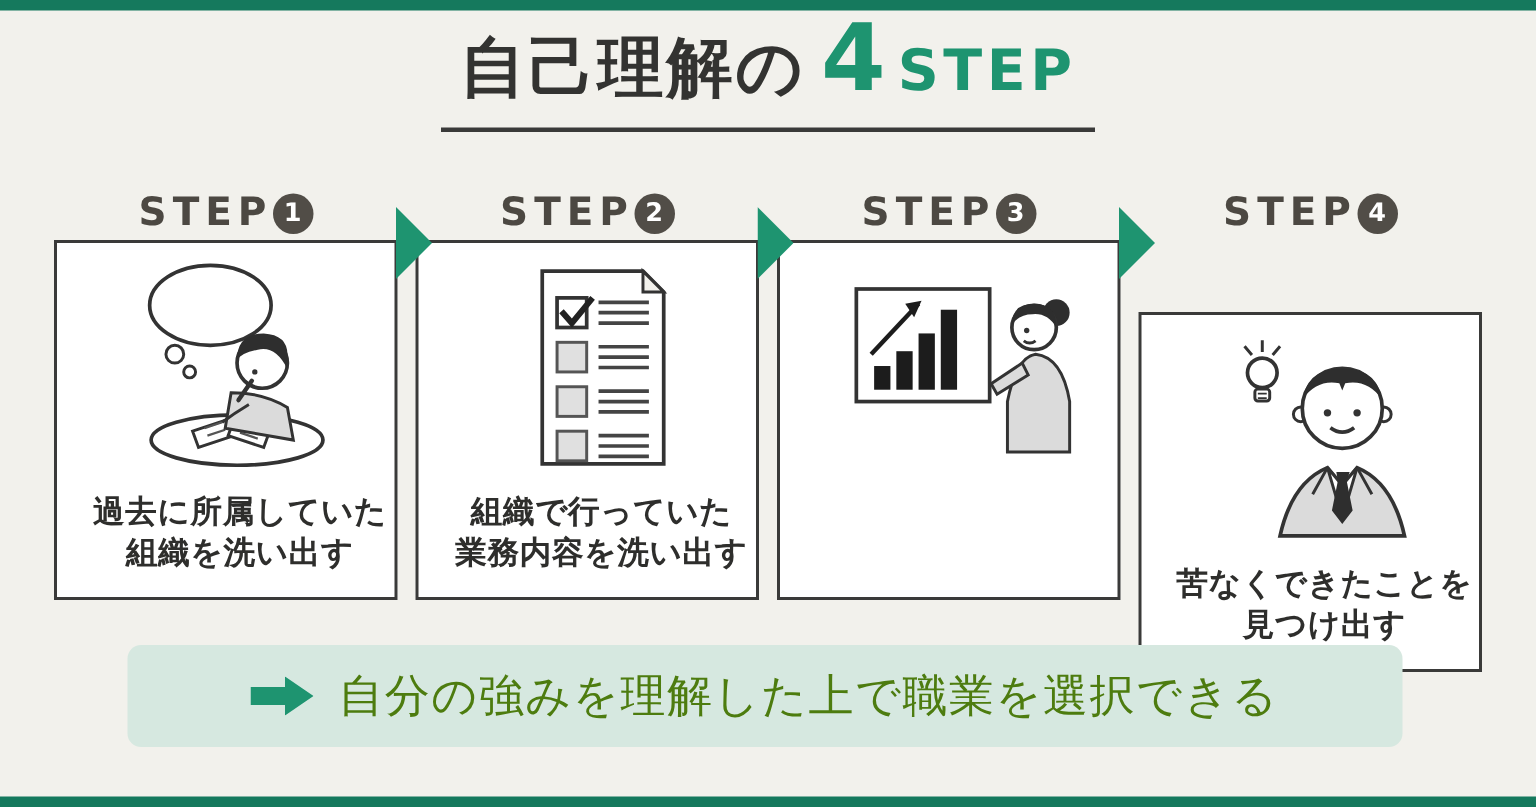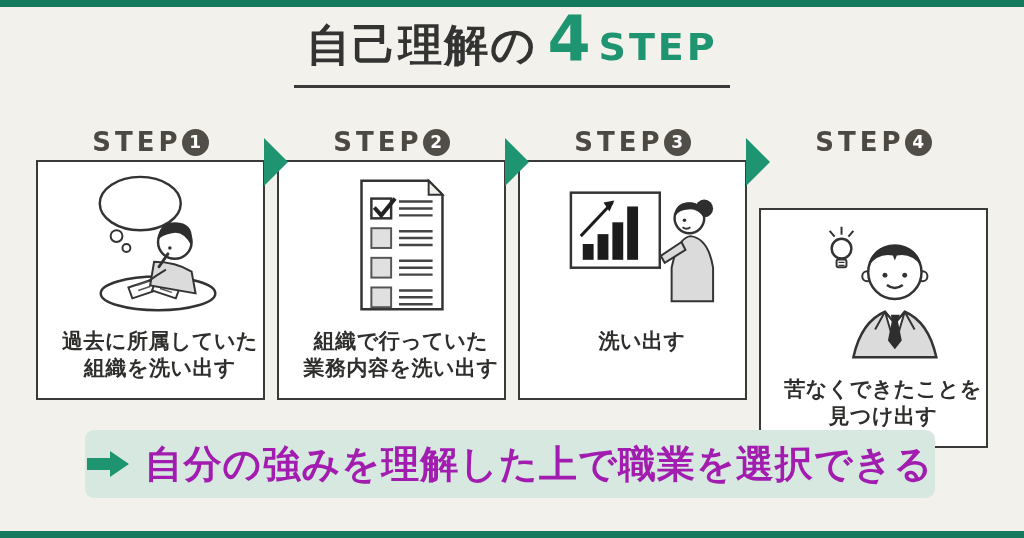--- a/index.html
+++ b/index.html
@@ -30,21 +30,21 @@
               border:2px solid #3A3A39; display:flex; flex-direction:column; align-items:center;padding-left:19px; }
   .step-box:last-child { margin-right:0;margin-top:48px; }
   .illu { height:166px; display:flex; align-items:center; justify-content:center; }
   .caption { text-align:center; font-size:21px; line-height:27px; font-weight:bold; color:#2E2E2C; letter-spacing:0.5px; }
 
   .junction-arrow { position:absolute; top:138px; width:24px; height:48px; }
 
   
   .banner { position:absolute; left:85px; top:430px; width:850px; height:68px; background:#D6E8E0;
             border-radius:9px; display:flex; align-items:center; justify-content:center; gap:16px; }
-  .banner-text { font-size:38px; font-weight:bold; color:#a21caf; letter-spacing:1px; }
+  .banner-text { font-size:30px; font-weight:normal; color:#4d7c0f; letter-spacing:1px; }
 </style>
 </head>
 <body>
 
 <div class="canvas">
 
   <div class="edge-bar top"></div>
   <div class="edge-bar bottom"></div>
 
   <div class="title-row">
@@ -138,21 +138,20 @@
             <circle cx="143" cy="38" r="9" fill="#2E2E2E"></circle>
             <path d="M110,98 Q116,68 129,66 Q147,68 152,98 L152,132 H110 Z" fill="#DBDBDB" stroke="#333" stroke-width="2"></path>
             <path d="M120,72 L99,86 L103,93 L124,80 Z" fill="#DBDBDB" stroke="#333" stroke-width="2"></path>
             <circle cx="128" cy="48" r="15" fill="#FFFFFF" stroke="#333" stroke-width="2.5"></circle>
             <path d="M113,46 Q113,32 128,32 Q143,32 143,48 Q137,38 127,39 Q118,39 113,46 Z" fill="#2E2E2E"></path>
             <circle cx="123" cy="50" r="1.8" fill="#333"></circle>
             <path d="M121,57 Q125,60 129,57" stroke="#333" stroke-width="2" fill="none"></path>
           </svg>
         </div>
         <div class="caption">
-          <div>洗い出す</div>
         </div>
       </div>
 
       <div class="step-box">
         <div class="illu">
           <svg width="158" height="150" viewBox="0 0 160 150">
             <g stroke="#333" stroke-width="2" fill="none">
               <path d="M26,12 l5,6 M38,8 v8 M50,12 l-5,6"></path>
             </g>
             <circle cx="38" cy="30" r="10" fill="#FFFFFF" stroke="#333" stroke-width="2.5"></circle>

